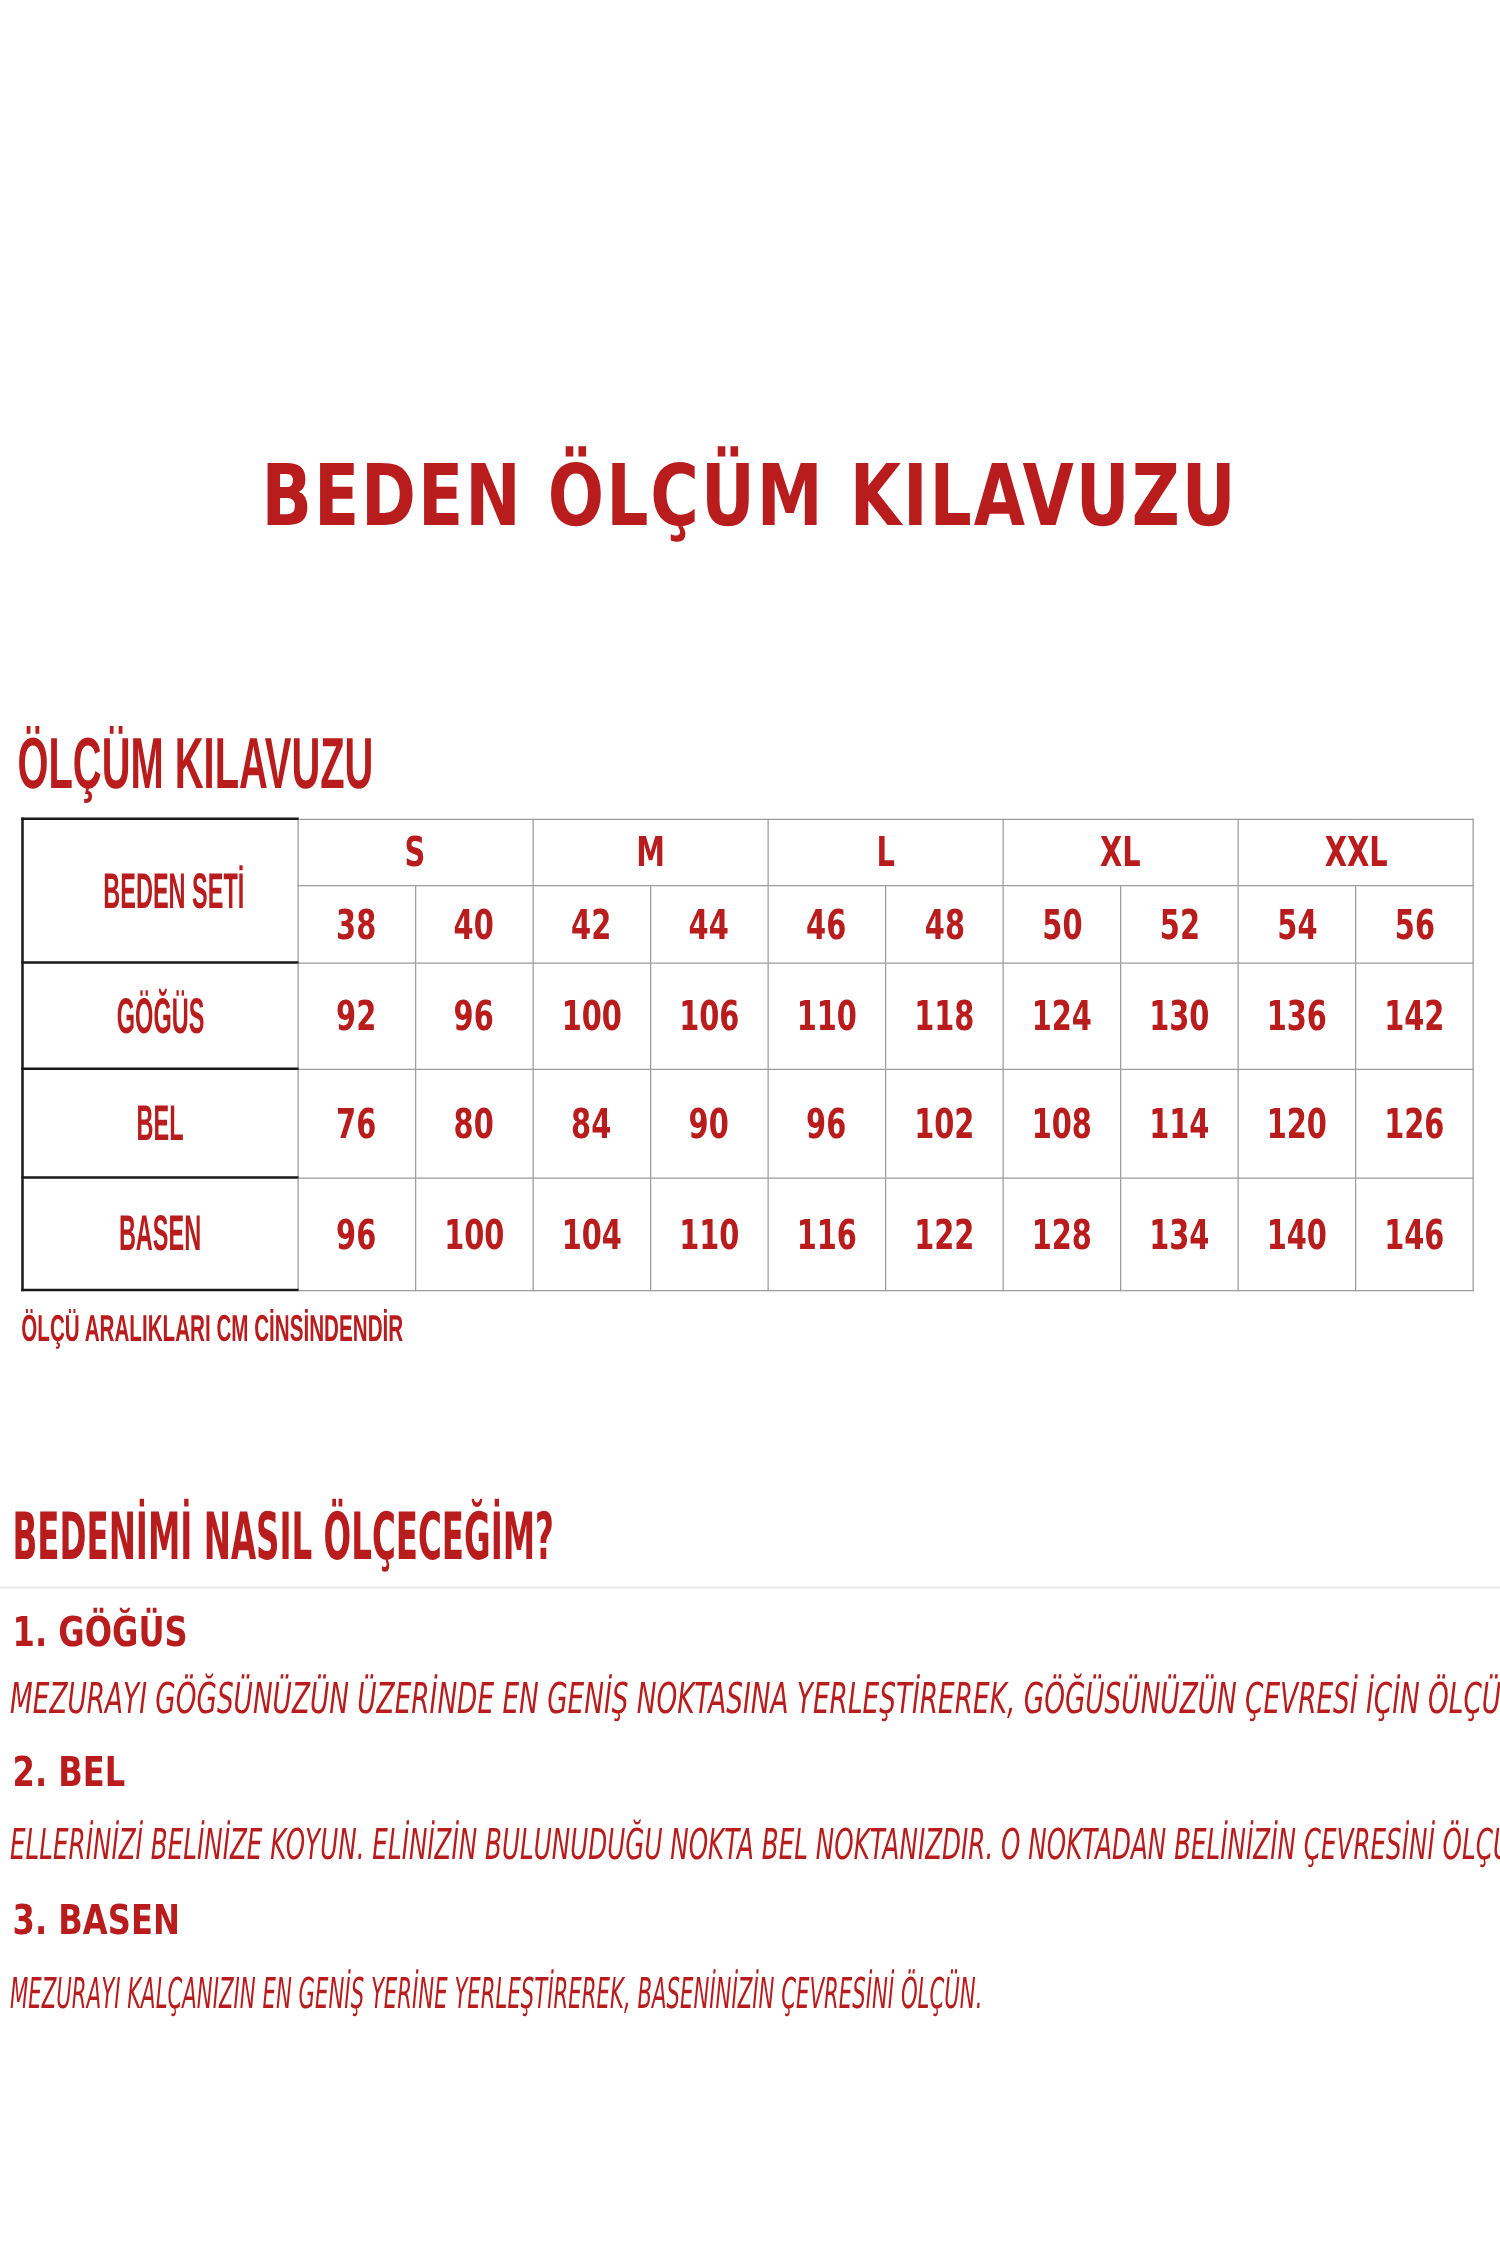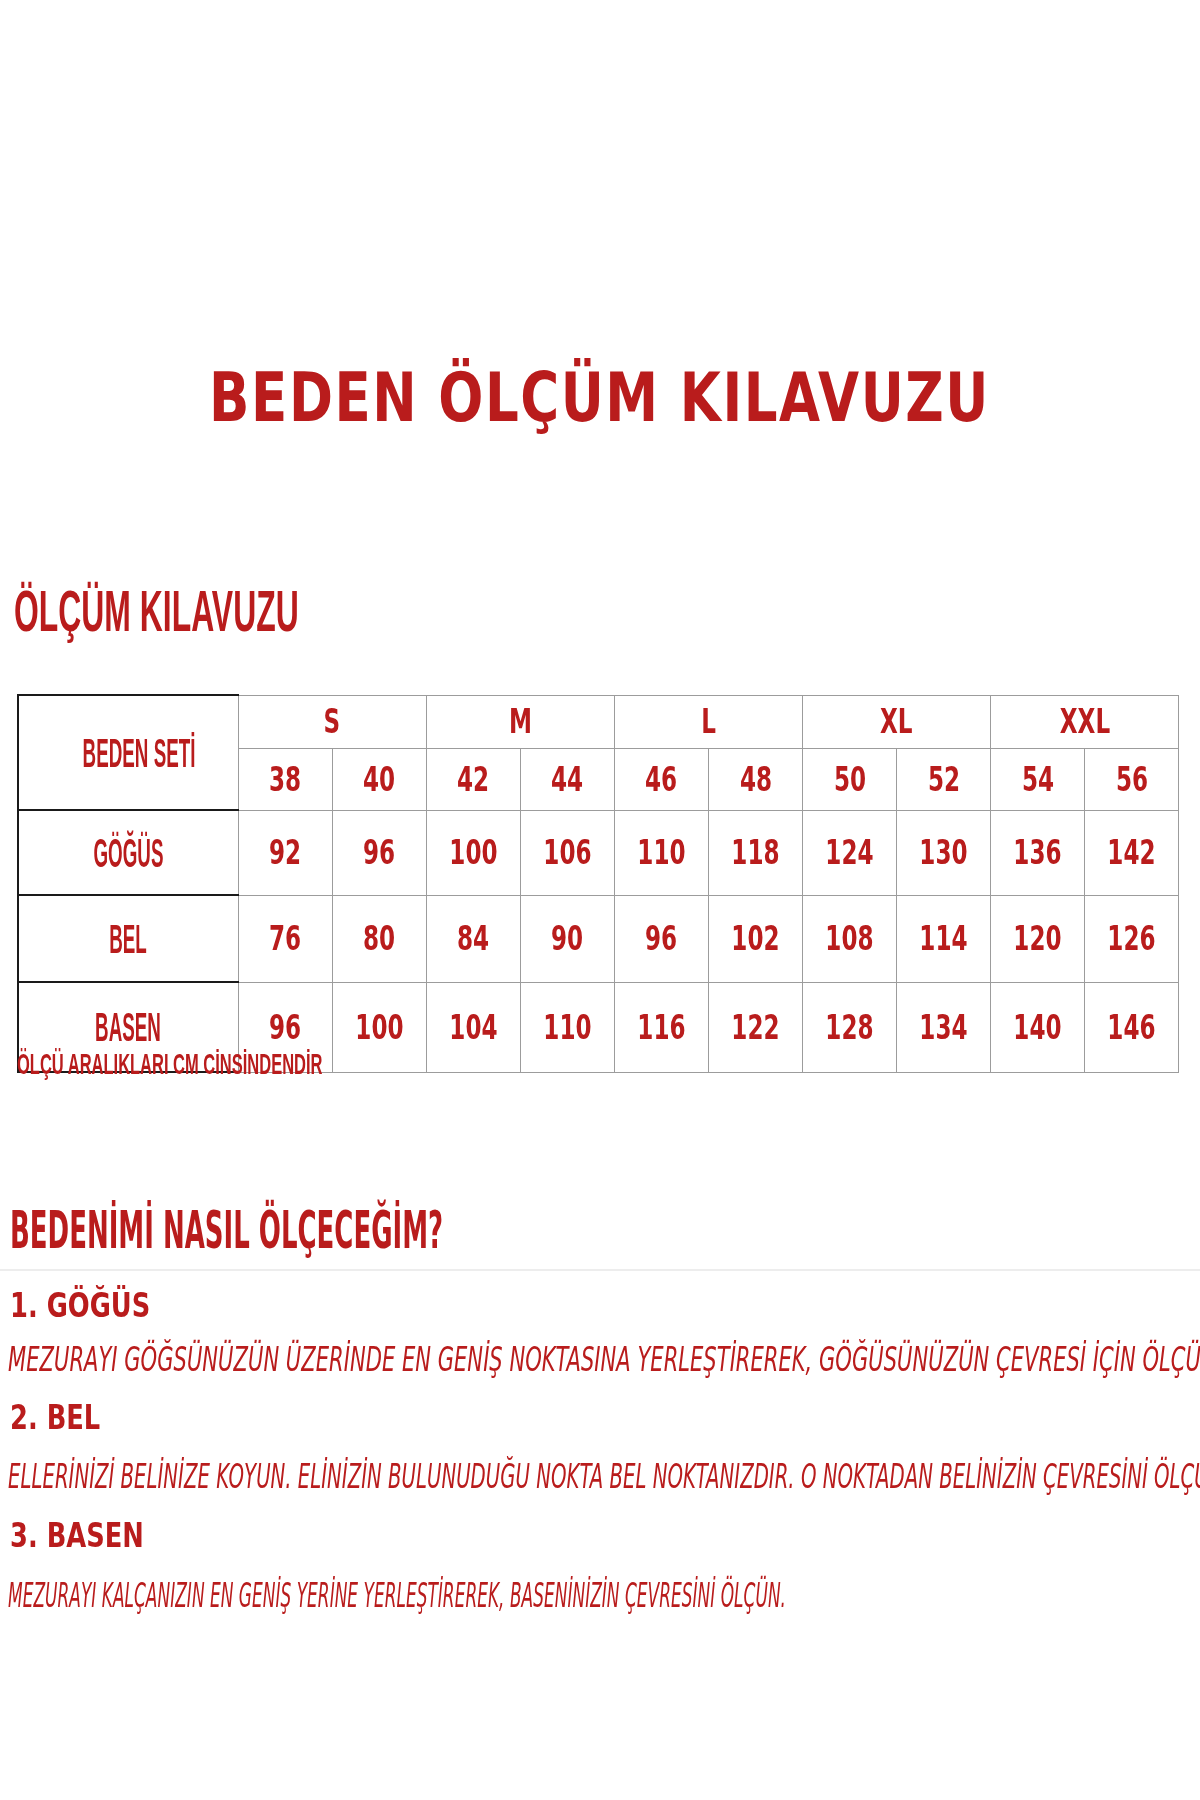--- a/index.html
+++ b/index.html
@@ -10,21 +10,21 @@
   }
   
   .cond  { display:inline-block; white-space:nowrap; transform:scaleX(var(--sx,.6)); transform-origin:0 50%; }
   .condc { display:inline-block; white-space:nowrap; transform:scaleX(var(--sx,.6)); transform-origin:50% 50%; }
 
   .title-wrap { position:absolute; top:364px; left:0; width:1200px; text-align:center; }
   .title { font-family:"DejaVu Sans",sans-serif; font-weight:bold; font-size:68px; line-height:1; letter-spacing:2px; --sx:.78; }
 
   .h2g { position:absolute; top:582px; left:14px; font-family:"Liberation Sans",sans-serif; font-weight:bold; font-size:58px; line-height:1; --sx:.55; }
 
-  .sizetable { position:absolute; top:694px; left:17px; border-collapse:collapse; table-layout:fixed; width:1161px; }
+  .sizetable { position:absolute; top:654px; left:17px; border-collapse:collapse; table-layout:fixed; width:1161px; }
   .sizetable td { padding:0; text-align:center; vertical-align:middle; border:1px solid #9c9c9c; background:#fff; }
   .sizetable td.lbl { border:2px solid #1a1a1a; border-right:1px solid #9c9c9c; }
   .tr-grp  { height:53px; }
   .tr-size { height:62px; }
   .tr-r1 { height:85px;padding-left:39px; }
   .tr-r2 { height:87px; }
   .tr-r3 { height:90px; }
   .lblTxt { font-family:"Liberation Sans",sans-serif; font-weight:bold; font-size:40px; line-height:1; --sx:.47; }
   .grpTxt, .numTxt { font-family:"DejaVu Sans",sans-serif; font-weight:bold; font-size:33px; line-height:1; --sx:.7; }
 

